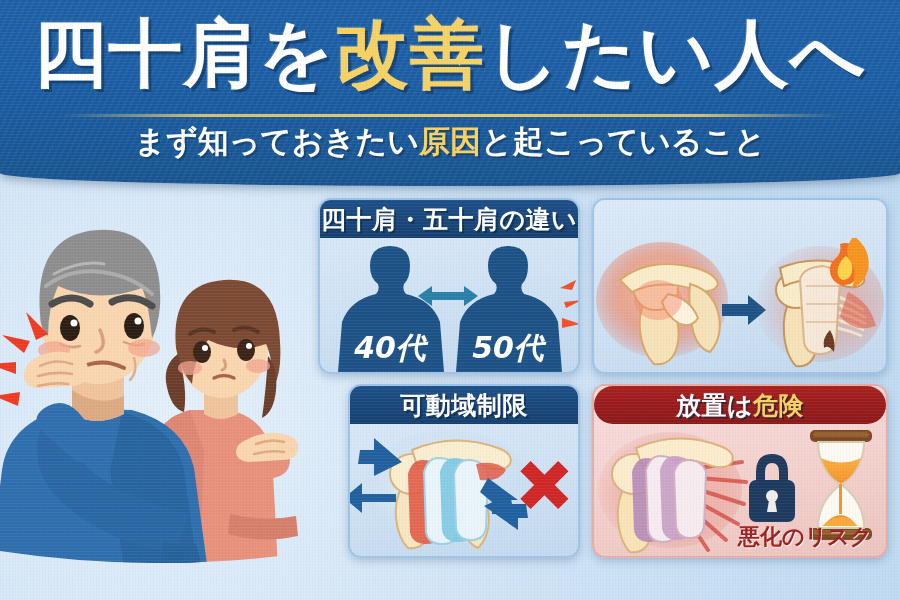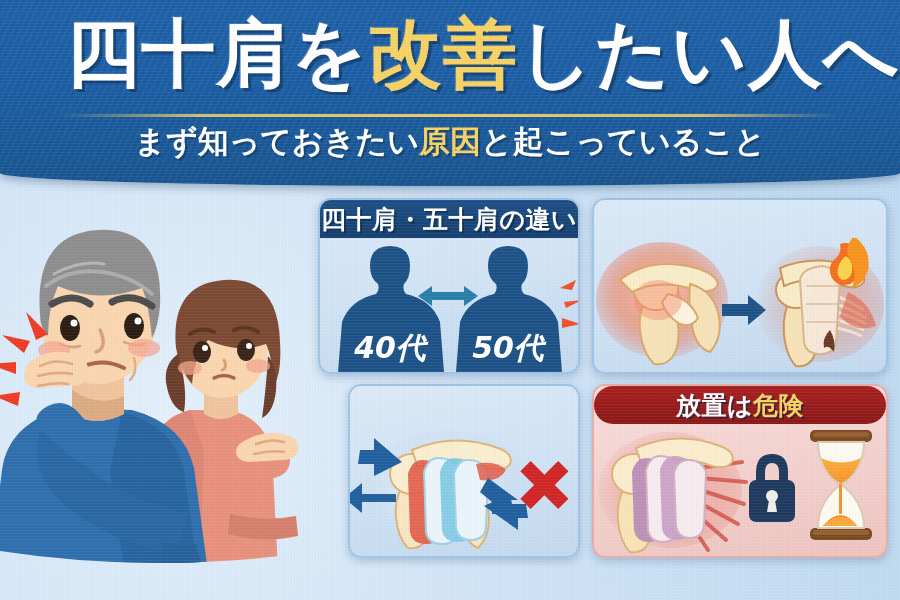--- a/index.html
+++ b/index.html
@@ -29,21 +29,21 @@
     background:linear-gradient(180deg,#1d5fa5 0%,#1a5da4 40%,#17538f 100%);
     border-bottom-left-radius:100% 26px;border-bottom-right-radius:100% 26px;
     box-shadow:0 3px 10px rgba(10,45,85,.35);
     overflow:hidden;
   }
   #header .hgrain{
     position:absolute;inset:0;opacity:.18;
     background-image:repeating-linear-gradient(115deg, rgba(255,255,255,.22) 0 2px, rgba(0,0,0,0) 2px 6px);
   }
   #hl-title{
-    position:absolute;left:0;right:0;top:16px;text-align:right;
+    position:absolute;left:0;right:0;top:16px;text-align:center;
     font-size:74px;line-height:1;font-weight:900;letter-spacing:1px;
     white-space:nowrap;
   }
   #hl-title .w{color:#ffffff;}
   #hl-title .y{color:#f6d264;}
   #hl-title span{
     text-shadow:
       3px 3px 0 rgba(12,45,82,.55),
       -1px -1px 0 rgba(255,255,255,.12);
   }
@@ -317,20 +317,23 @@
         <g>
           <path d="M256 6 q14 10 10 26 q-2 10 -10 14 q-12 4 -18 -6 q-6 -12 4 -20 q6 -5 4 -14 q6 -2 10 0 Z" fill="#f37021"></path>
           <path d="M260 -2 q18 14 14 34 q-4 14 -16 18 q6 -16 -2 -28 q-4 -6 -2 -14 q2 -6 6 -10 Z" fill="#f79420"></path>
           <path d="M252 18 q8 6 6 16 q-2 8 -10 8 q-6 -4 -4 -12 q2 -8 8 -12 Z" fill="#fcd34a"></path>
         </g>
       </svg>
     </div>
   </div>
 
   <div class="panel blue-panel" id="p3">
+    <div class="phead">
+      <span class="w">可動域制限</span>
+    </div>
     <div class="pbody">
       <svg viewBox="0 0 228 132" xmlns="http://www.w3.org/2000/svg">
         <defs>
           <radialGradient id="rgHalo" cx="45%" cy="50%" r="58%">
             <stop offset="0%" stop-color="#ffffff" stop-opacity=".85"></stop>
             <stop offset="100%" stop-color="#b7d4ec" stop-opacity=".1"></stop>
           </radialGradient>
         </defs>
         <ellipse cx="98" cy="66" rx="84" ry="60" fill="url(#rgHalo)"></ellipse>
 
@@ -424,15 +427,16 @@
           <path d="M227 34 q20 9 40 0 q-6 18 -20 26 q-14 -8 -20 -26 Z" fill="url(#sandTop)"></path>
 
           <rect x="245" y="60" width="3" height="30" fill="#f5922c"></rect>
 
           <path d="M229 102 q18 -22 34 0 Z" fill="#f5922c"></path>
           <path d="M228 102 q20 -18 36 0 Z" fill="#fbb040" opacity=".75"></path>
         </g>
       </svg>
     </div>
 
+    <div class="risk">悪化のリスク</div>
   </div>
 
 </div>
 
 </body></html>

